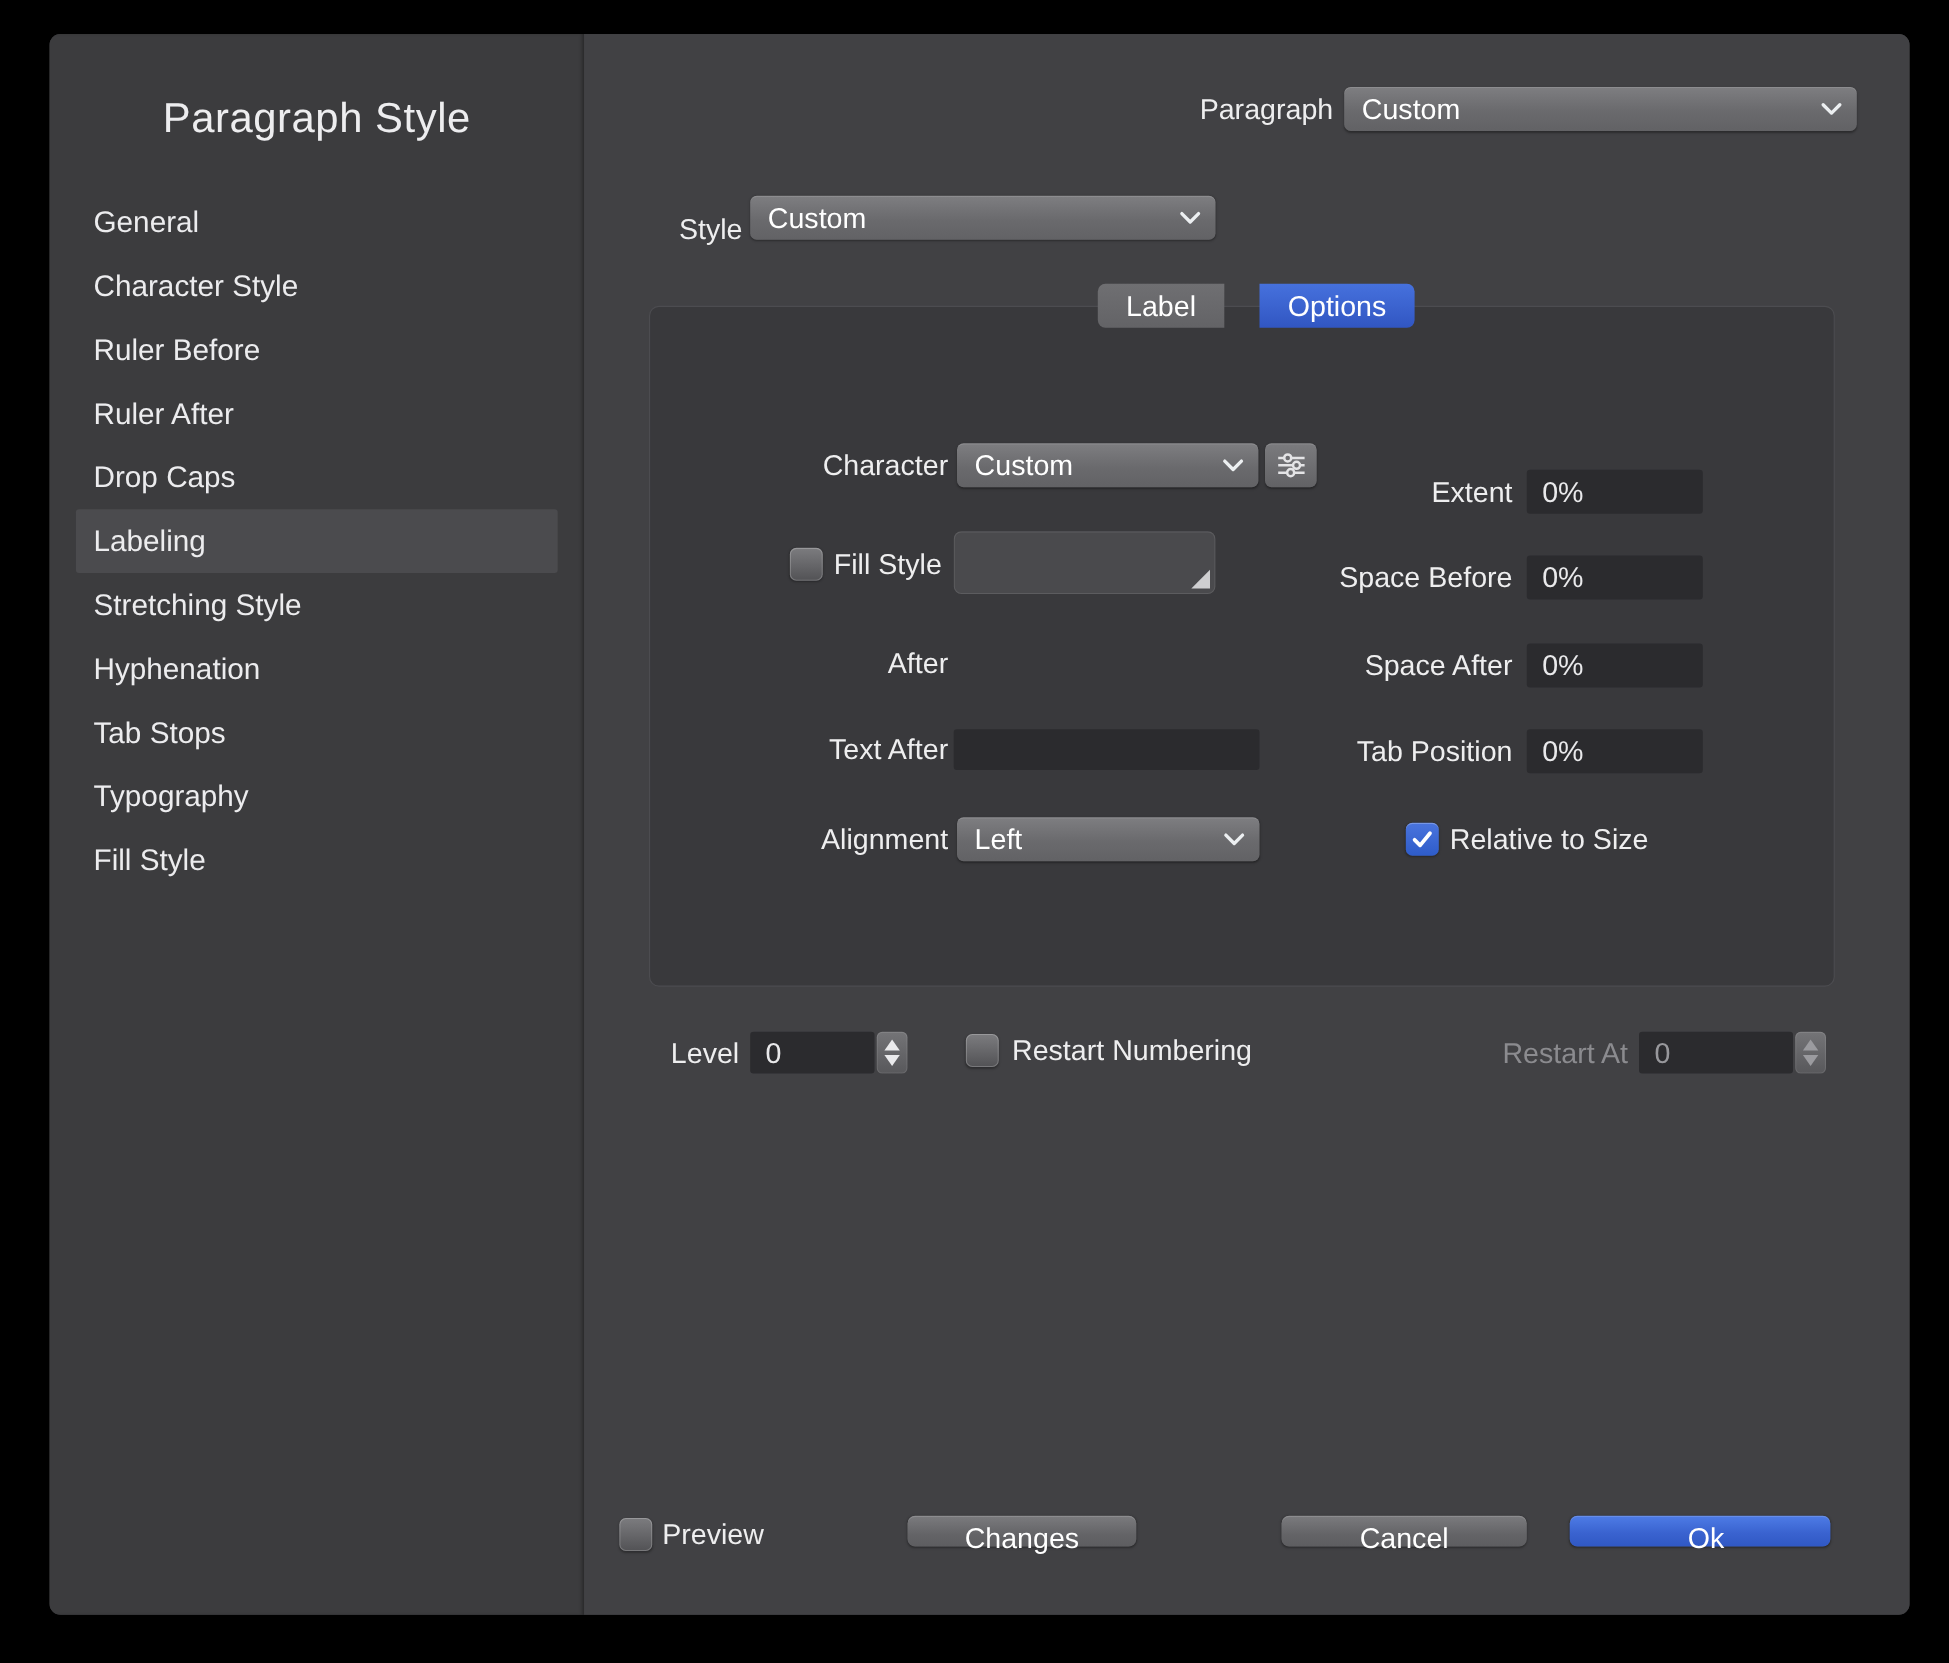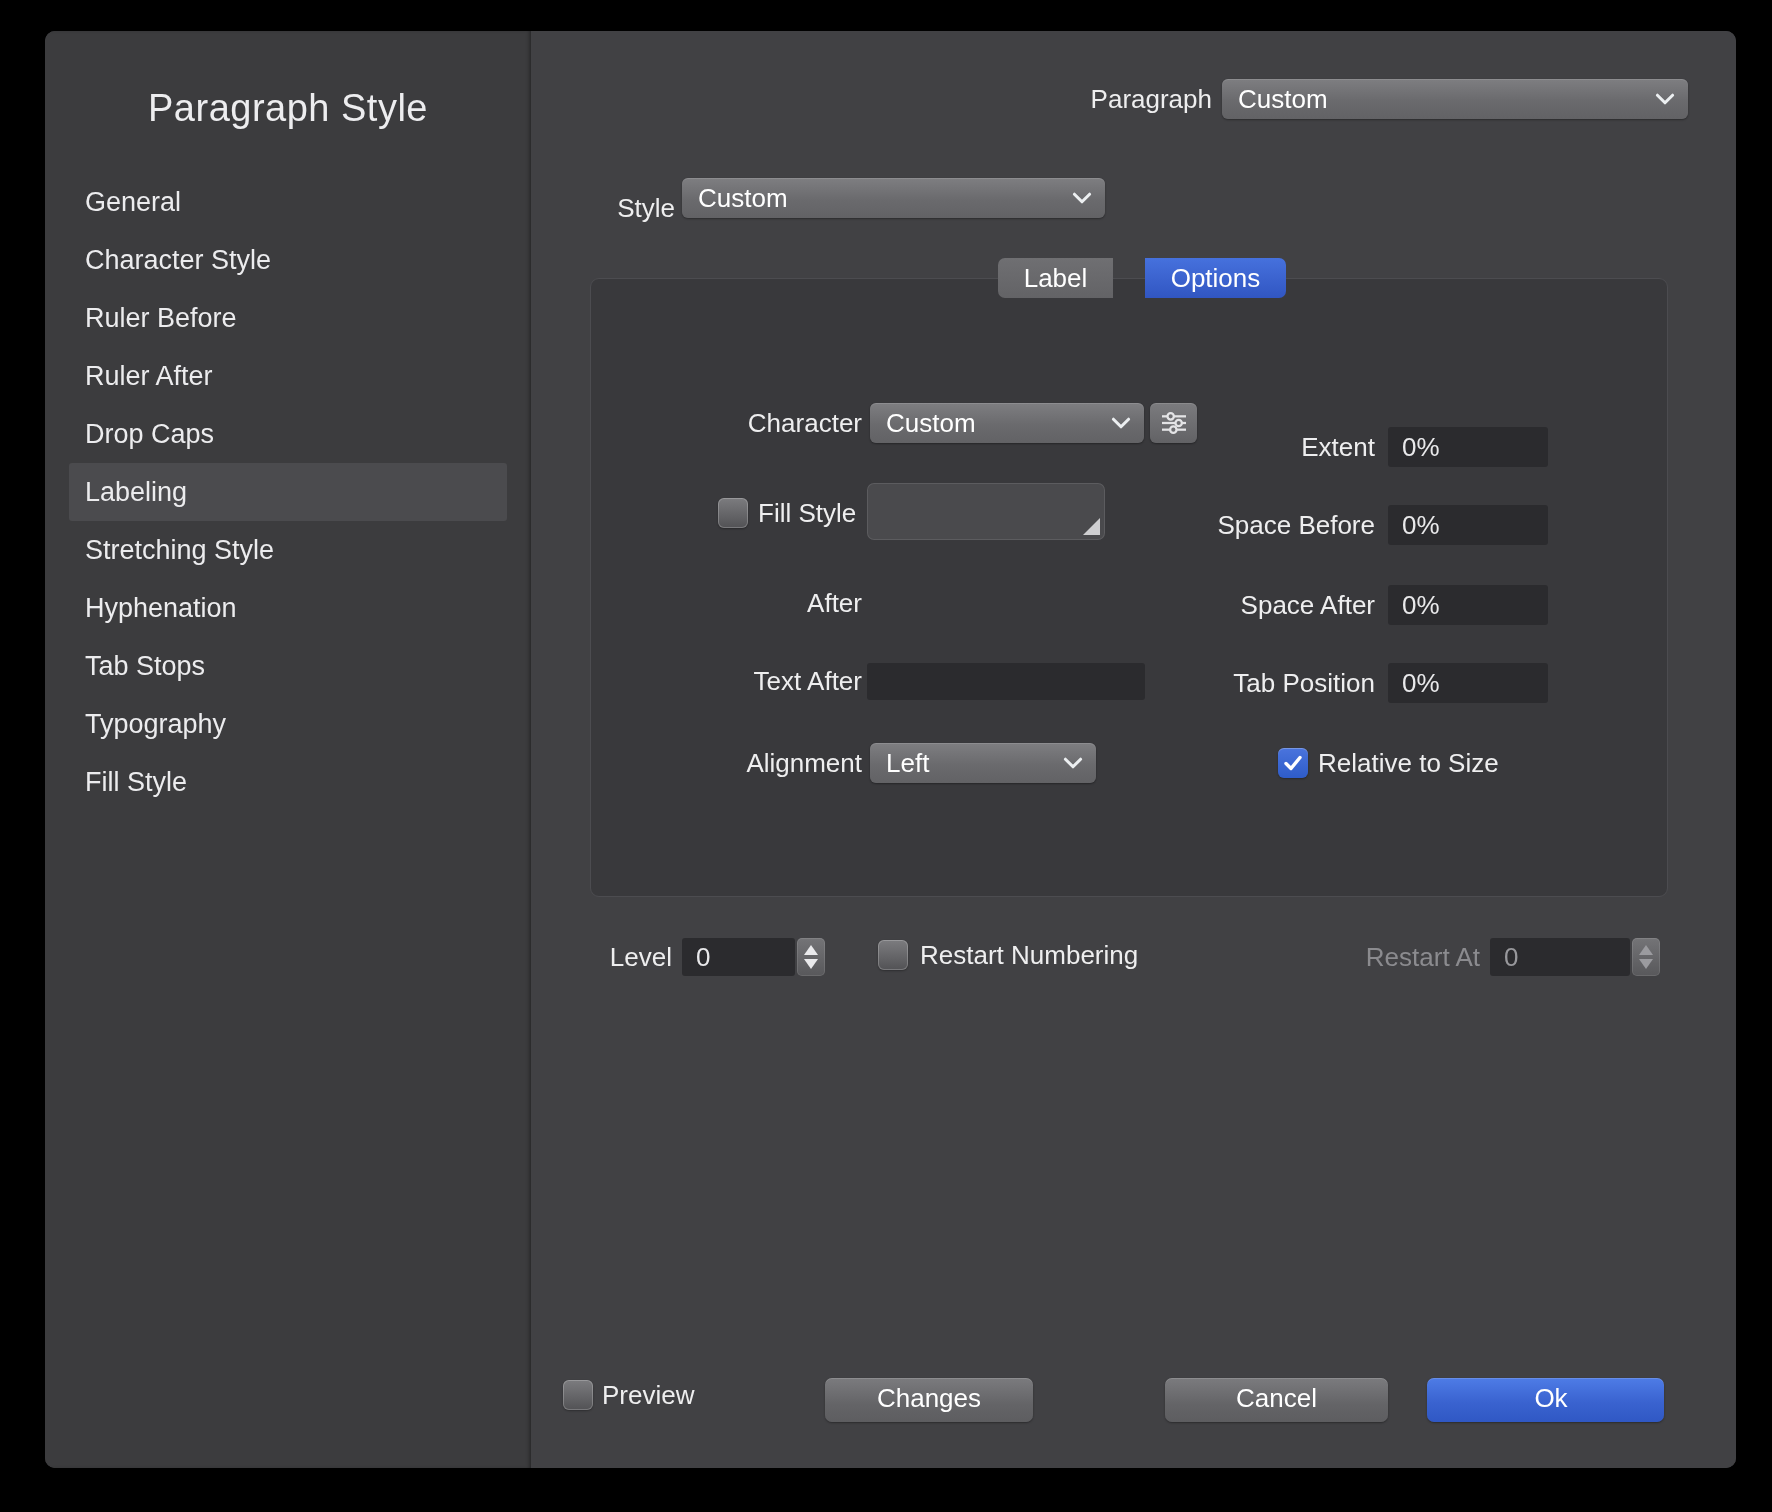--- a/index.html
+++ b/index.html
@@ -46,21 +46,21 @@
   .icon-btn{background:linear-gradient(180deg,#7b7b7e,#626265);border-radius:6px;
     box-shadow:0 1px 2px rgba(0,0,0,.35), inset 0 1px 0 rgba(255,255,255,.12);}
   .stepper{background:linear-gradient(180deg,#747477,#58585b);border-radius:5px;
     box-shadow:inset 0 0 0 1px rgba(255,255,255,.10);}
   .tri-up{position:absolute;left:7px;top:7px;width:0;height:0;border-left:7px solid transparent;
     border-right:7px solid transparent;border-bottom:10px solid #eaeaec;}
   .tri-down{position:absolute;left:7px;bottom:7px;width:0;height:0;border-left:7px solid transparent;
     border-right:7px solid transparent;border-top:10px solid #eaeaec;}
   .stepper.dim .tri-up{border-bottom-color:#9b9b9f;}
   .stepper.dim .tri-down{border-top-color:#9b9b9f;}
-  .btn{height:44px;line-height:40px;text-align:center;font-size:26px;color:#fff;border-radius:7px;
+  .btn{height:28px;line-height:40px;text-align:center;font-size:26px;color:#fff;border-radius:7px;
     background:linear-gradient(180deg,#7b7b7e 0%,#646467 60%,#5d5d60 100%);
     box-shadow:0 1px 2px rgba(0,0,0,.35), inset 0 1px 0 rgba(255,255,255,.14);}
   .btn.primary{background:linear-gradient(180deg,#4e7ce6 0%,#3a63d0 55%,#3058c4 100%);}
 </style>
 </head>
 <body>
 
 <div class="dialog">
 
   <div class="sidebar">
@@ -128,21 +128,21 @@
   <div class="abs swatch" style="left:822px;top:452px;width:238px;height:57px;">
     <div class="corner-tri"></div>
   </div>
 
   <div class="abs lbl r" style="right:874px;top:552px;">After</div>
 
   <div class="abs lbl r" style="right:874px;top:630px;">Text After</div>
   <div class="abs field" style="left:822px;top:632px;width:278px;height:37px;"></div>
 
   <div class="abs lbl r" style="right:874px;top:712px;">Alignment</div>
-  <div class="abs dropdown" style="left:825px;top:712px;width:226px;">
+  <div class="abs dropdown" style="left:825px;top:712px;width:275px;">
     <span>Left</span>
     <svg class="chev" viewBox="0 0 24 24">
         <polyline points="5,8.5 12,15.5 19,8.5" fill="none" stroke="#eceff1" stroke-width="2.8" stroke-linecap="round" stroke-linejoin="round"></polyline>
       </svg>
   </div>
 
   <div class="abs lbl r" style="right:361px;top:396px;">Extent</div>
   <div class="abs field" style="left:1343px;top:396px;width:160px;">0%</div>
 
   <div class="abs lbl r" style="right:361px;top:474px;">Space Before</div>

